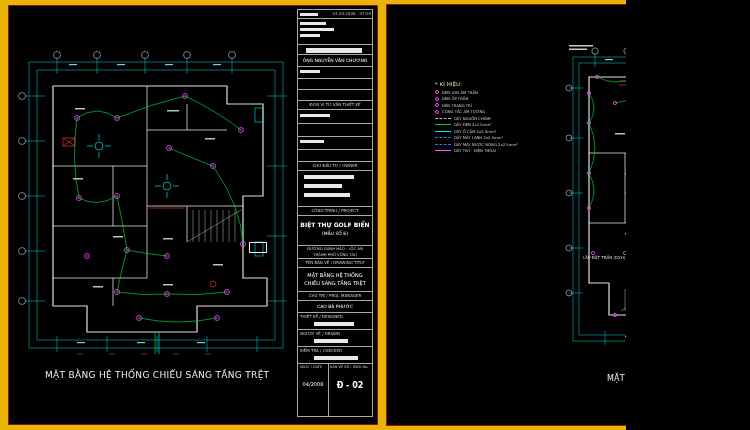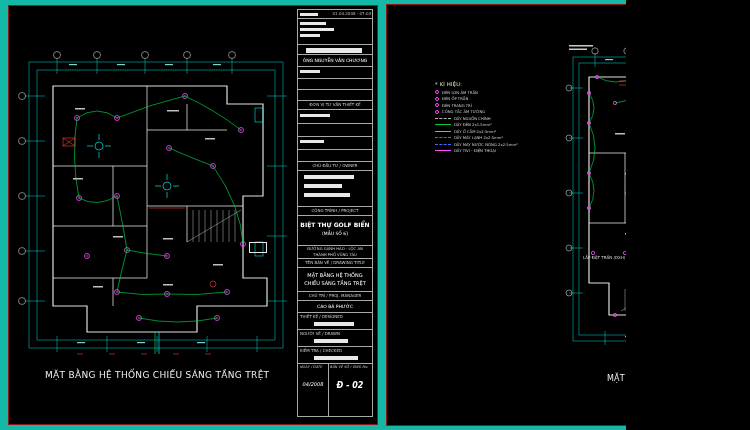--- a/index.html
+++ b/index.html
@@ -1,18 +1,18 @@
 <!DOCTYPE html>
 <html><head>
 <meta charset="utf-8">
 <style>
   * { margin:0; padding:0; box-sizing:border-box; }
   html,body { background:#000; }
   body { width:750px; height:430px; overflow:hidden; font-family:"DejaVu Sans", sans-serif; }
-  .stage { position:relative; width:626px; height:430px; background:#14b8a6; overflow:hidden;padding-left:20px; }
+  .stage { position:relative; width:626px; height:430px; background:#eab308; overflow:hidden;padding-left:20px; }
   .sheet { position:absolute; border:1px solid #8f1616; background:#000; overflow:hidden; }
   .sheet-left  { left:8px;   top:5px; width:370px; height:420px; }
   .sheet-right { left:386px; top:4px; width:358px; height:422px; }
   .plan { position:absolute; }
   #plan-left  { left:8px;   top:40px; width:278px; height:318px; }
   #plan-right { left:178px; top:38px; width:178px; height:324px; }
   .caption { position:absolute; color:#efefef; white-space:nowrap; }
   .caption-left  { left:36px;  top:364px; font-size:9px; letter-spacing:.3px; }
   .caption-right { left:220px; top:369px; font-size:8px; letter-spacing:.2px; }
   .white-box { position:absolute; left:240px; top:236px; width:18px; height:11px; border:1px solid #e8e8e8; }
@@ -23,21 +23,21 @@
   .legend-title { font-size:5px; color:#f2f2c8; margin-bottom:2px; letter-spacing:.3px; }
   .legend-row { display:flex; align-items:center; height:6.5px; overflow:hidden; }
   .swatch { display:inline-block; margin-right:3px; flex:0 0 auto; }
   .sw-line { width:16px; height:0; border-top:1px solid #888; }
   .sw-circle { width:4px; height:4px; border:1px solid #f0f; border-radius:50%; }
   .legend-label { font-size:3.8px; color:#cfcfcf; white-space:nowrap; }
 
   
   .titleblock { position:absolute; left:288px; top:3px; width:76px; height:408px; border:1px solid #a9a9a9; background:#000; }
   .tb { position:absolute; left:0; width:100%; border-bottom:1px solid #a9a9a9; overflow:hidden; }
-  .tb-last { border-bottom:none;font-style:italic; }
+  .tb-last { border-bottom:none; }
   .tb-label { font-size:4px; color:#cfcfcf; padding:1px 2px; line-height:5px; white-space:nowrap; }
   .tb-center { text-align:center; }
   .bar { position:absolute; background:#e8e8e8; }
   .tb-divider { position:absolute; left:0; width:100%; border-bottom:1px solid #a9a9a9; height:0; }
   .tb-name { font-size:4.5px; color:#fff; text-align:center; white-space:nowrap; }
   .tb-project { font-size:6px; font-weight:bold; color:#fff; text-align:center; white-space:nowrap; }
   .tb-sub { font-size:4.5px; color:#fff; text-align:center; white-space:nowrap; }
   .tb-addr { font-size:3.8px; color:#cfcfcf; text-align:center; line-height:6px; white-space:nowrap; }
   .tb-draw { font-size:5px; color:#fff; text-align:center; line-height:8px; white-space:nowrap; }
   .tb-cell-sep { position:absolute; top:0; bottom:0; width:0; border-left:1px solid #a9a9a9; }

